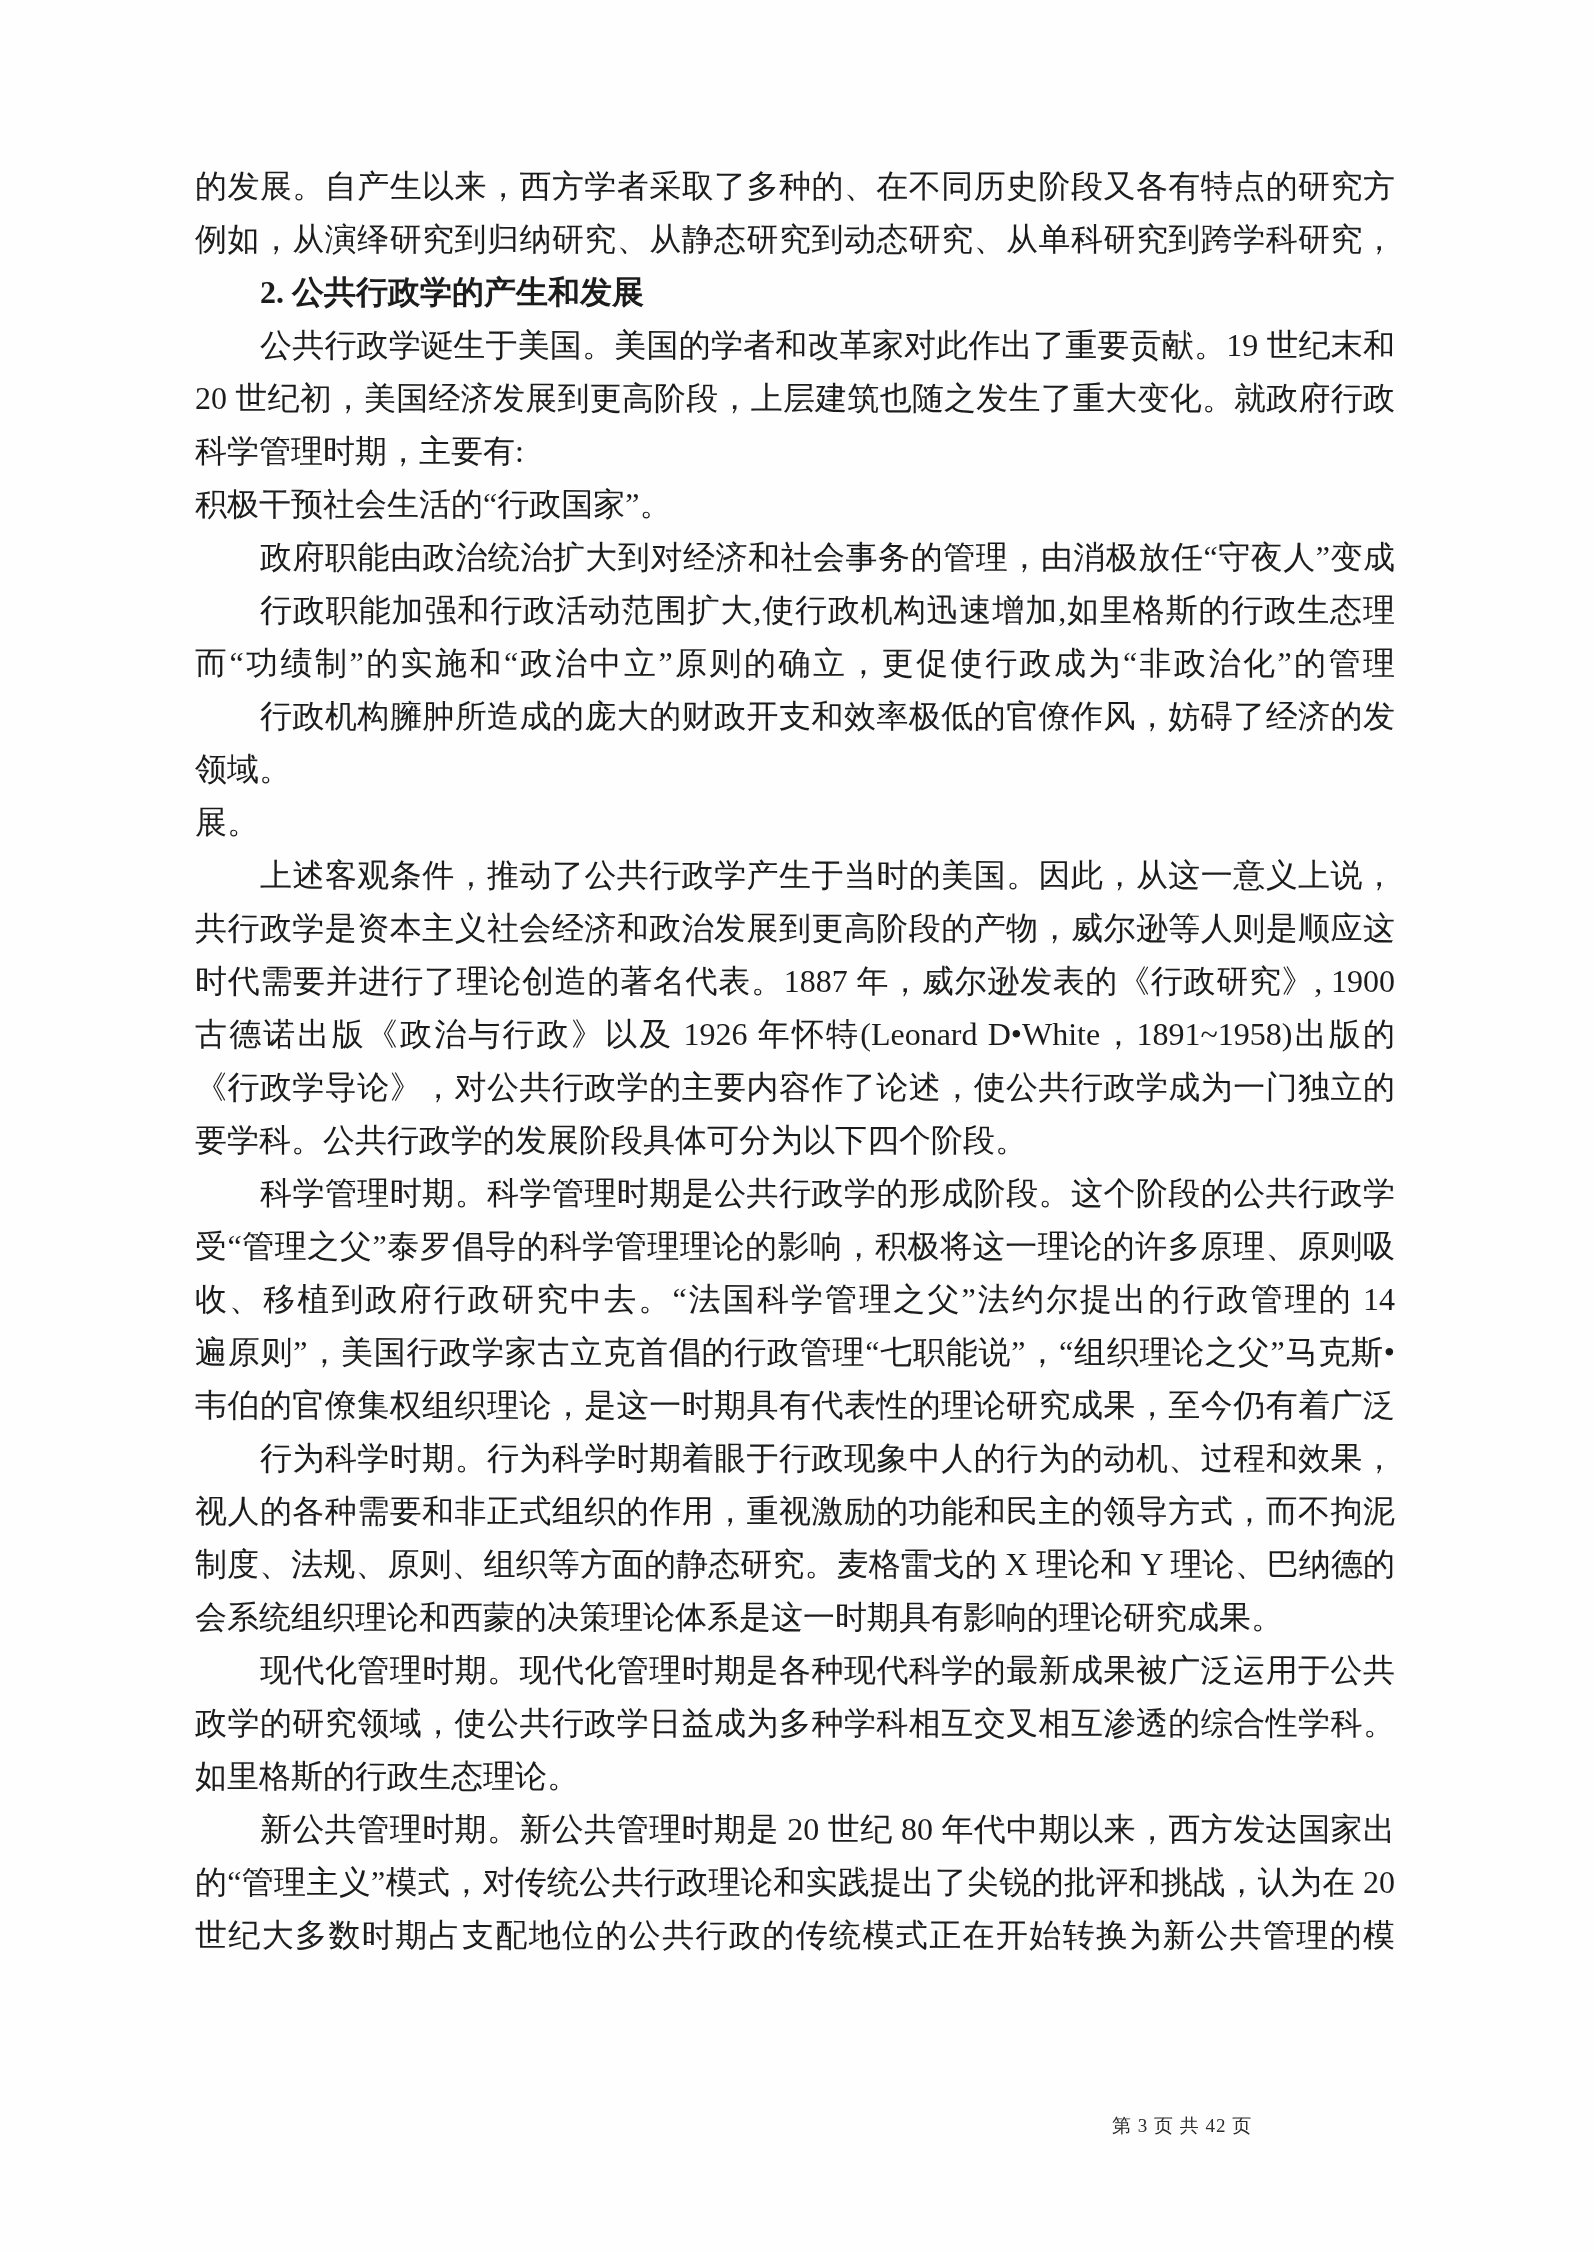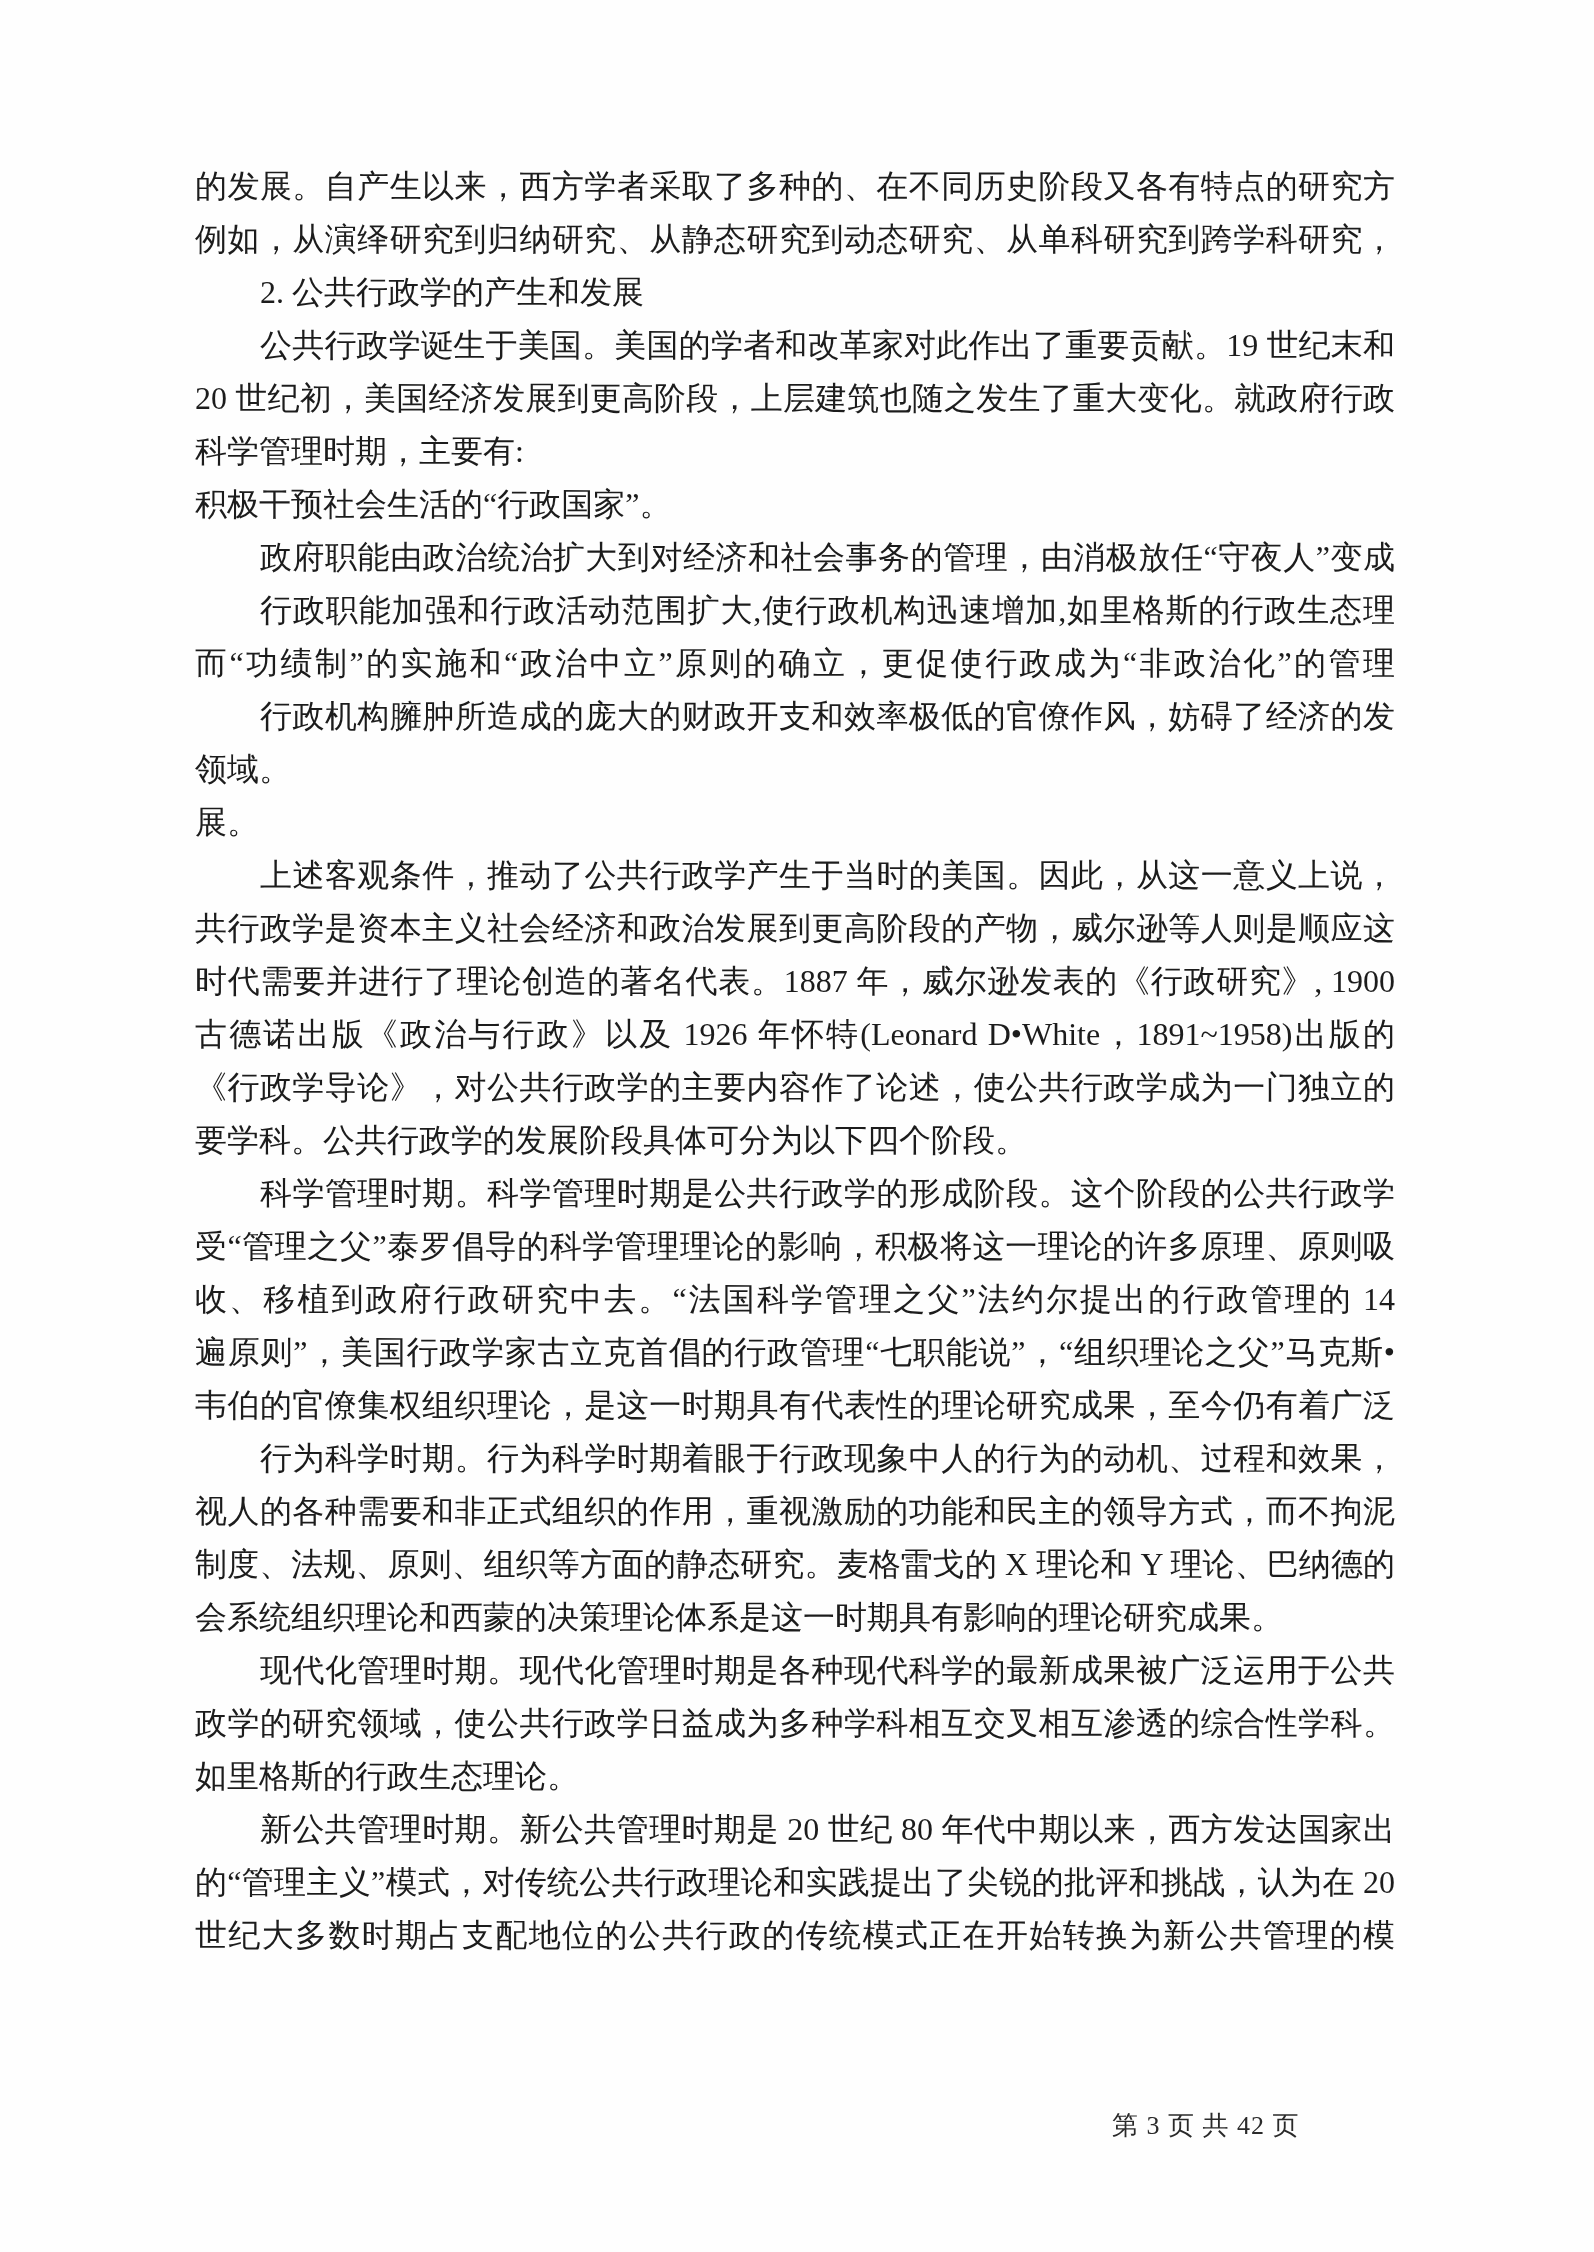--- a/index.html
+++ b/index.html
@@ -32,27 +32,27 @@
     white-space: pre-wrap;
   }
   .line.just {
     text-align-last: justify;
     -moz-text-align-last: justify;
   }
   .line.ind {
     text-indent: 65px;
   }
   .line.head {
-    font-weight: normal;
+    font-weight: bold;
   }
   .footer {
     position: absolute;
     left: 1112px;
     top: 2106px;
-    font-size: 26px;
+    font-size: 19px;
     line-height: 40px;
     letter-spacing: 1px;
     color: #2a2a2a;
   }
 </style>
 </head>
 <body>
 
 <div class="page">
   <div class="doc-body" id="doc-body">

